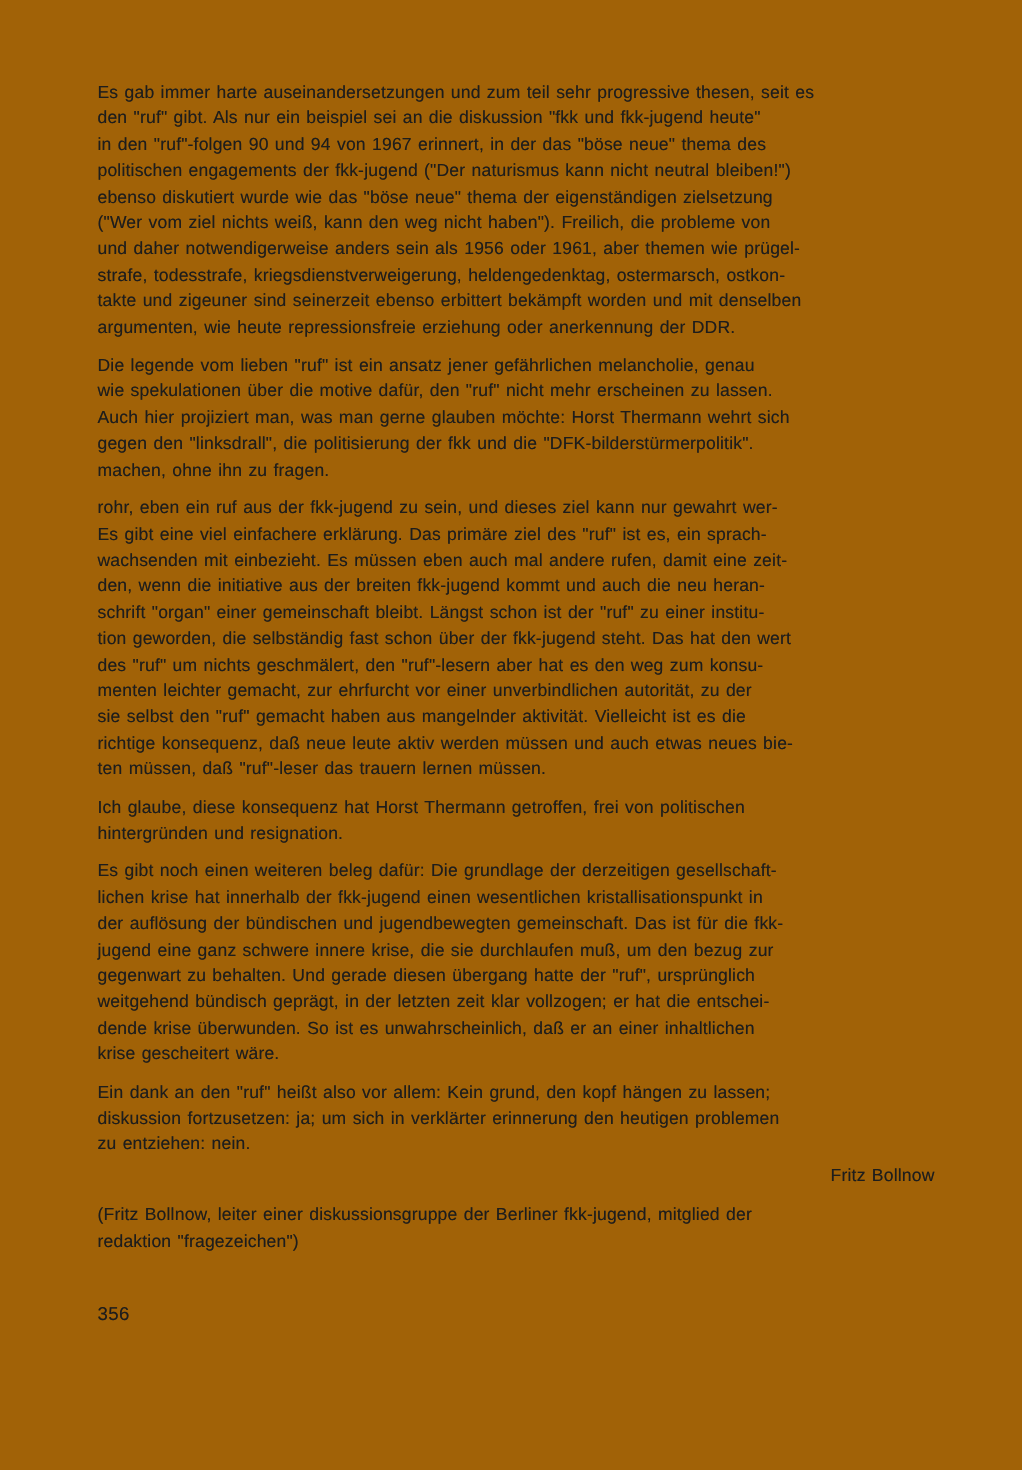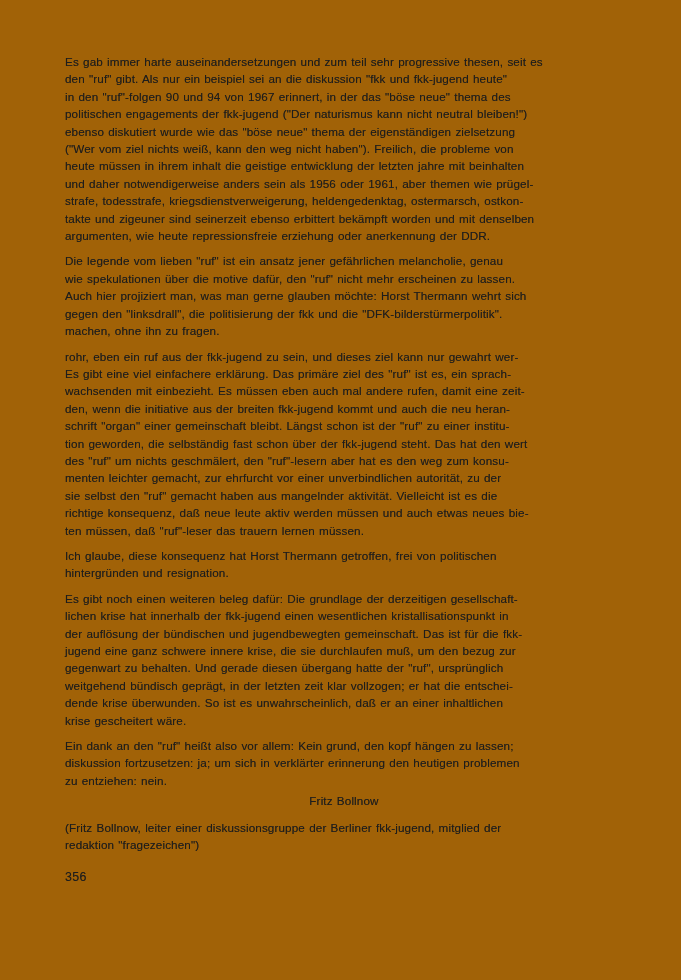--- a/index.html
+++ b/index.html
@@ -32,49 +32,48 @@
     word-spacing: 0.8px;
     white-space: nowrap;
     text-align: left;
     text-shadow: 0 0 0.35px rgba(29,29,29,0.55);
   }
   .signature {
     font-size: 11.7px;
     line-height: 17.4px;
     letter-spacing: 0.12px;
     word-spacing: 0.8px;
-    text-align: center;
+    text-align: right;
     margin-top: -5px;
     text-shadow: 0 0 0.35px rgba(29,29,29,0.55);
   }
   .byline {
     margin-top: 9px;
   }
   .page-number {
-    margin-top: 16px;
+    margin-top: 32px;
     font-size: 12.4px;
     line-height: 17px;
     letter-spacing: 0.3px;
     text-shadow: 0 0 0.35px rgba(29,29,29,0.55);
   }
 </style>
 </head>
 <body>
 
 <div class="page">
   <div class="body-text">
     <div id="paragraphs">
         <div class="paragraph">
           <div class="line">Es gab immer harte auseinandersetzungen und zum teil sehr progressive thesen, seit es</div>
           <div class="line">den "ruf" gibt. Als nur ein beispiel sei an die diskussion "fkk und fkk-jugend heute"</div>
           <div class="line">in den "ruf"-folgen 90 und 94 von 1967 erinnert, in der das "böse neue" thema des</div>
           <div class="line">politischen engagements der fkk-jugend ("Der naturismus kann nicht neutral bleiben!")</div>
           <div class="line">ebenso diskutiert wurde wie das "böse neue" thema der eigenständigen zielsetzung</div>
           <div class="line">("Wer vom ziel nichts weiß, kann den weg nicht haben"). Freilich, die probleme von</div>
-          <div class="line">heute müssen in ihrem inhalt die geistige entwicklung der letzten jahre mit beinhalten</div>
           <div class="line">und daher notwendigerweise anders sein als 1956 oder 1961, aber themen wie prügel-</div>
           <div class="line">strafe, todesstrafe, kriegsdienstverweigerung, heldengedenktag, ostermarsch, ostkon-</div>
           <div class="line">takte und zigeuner sind seinerzeit ebenso erbittert bekämpft worden und mit denselben</div>
           <div class="line last">argumenten, wie heute repressionsfreie erziehung oder anerkennung der DDR.</div>
         </div>
         <div class="paragraph">
           <div class="line">Die legende vom lieben "ruf" ist ein ansatz jener gefährlichen melancholie, genau</div>
           <div class="line">wie spekulationen über die motive dafür, den "ruf" nicht mehr erscheinen zu lassen.</div>
           <div class="line">Auch hier projiziert man, was man gerne glauben möchte: Horst Thermann wehrt sich</div>
           <div class="line">gegen den "linksdrall", die politisierung der fkk und die "DFK-bilderstürmerpolitik".</div>

